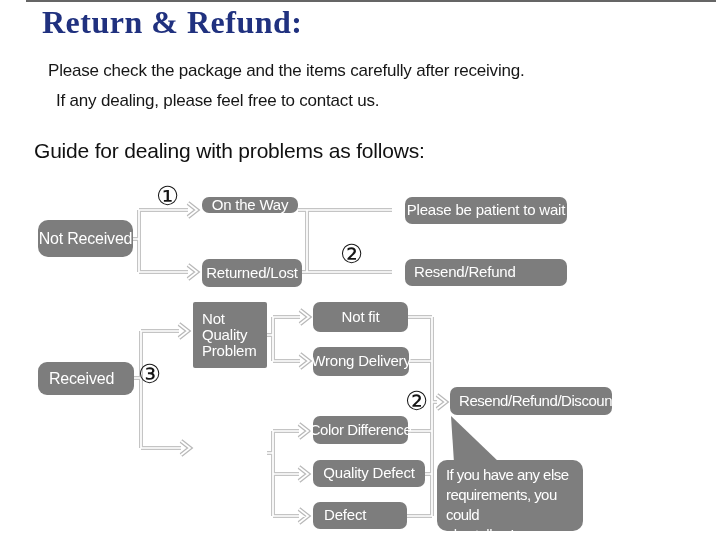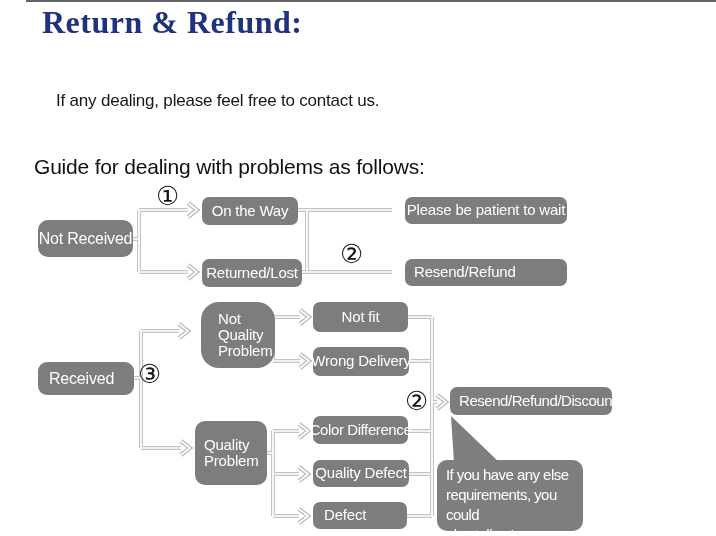--- a/index.html
+++ b/index.html
@@ -8,42 +8,42 @@
     font-family:"Liberation Sans","DejaVu Sans",sans-serif;
   }
   .topline{position:absolute;left:26px;top:0;width:690px;height:2px;background:#4a4a4a;opacity:.85;}
   .title{
     position:absolute;left:42px;top:4px;
     font-family:"Liberation Serif","DejaVu Serif",serif;
     font-weight:bold;font-size:32px;letter-spacing:.5px;color:#20317f;
   }
   .intro1{position:absolute;left:48px;top:61px;font-size:17px;color:#161616;letter-spacing:-.2px;}
   .intro2{position:absolute;left:56px;top:91px;font-size:17px;color:#161616;letter-spacing:-.2px;}
-  .guide{position:absolute;left:34px;top:139px;font-size:21px;color:#111;letter-spacing:-.2px;margin-top:16px;}
+  .guide{position:absolute;left:34px;top:139px;font-size:21px;color:#111;letter-spacing:-.2px;}
   svg.connectors{position:absolute;left:0;top:0;}
   .node{
     position:absolute;display:flex;align-items:center;justify-content:center;
     background:#7d7d7d;color:#fff;font-size:15px;letter-spacing:-.2px;
     border-radius:7px;box-sizing:border-box;text-align:center;line-height:1.08;
     white-space:nowrap;
   }
   .node.wrap{white-space:normal;text-align:left;justify-content:flex-start;}
   .node.leftal{justify-content:flex-start;text-align:center;}
   #n-not-received{left:38px;top:220px;width:95px;height:37px;border-radius:10px;font-size:16px;}
-  #n-on-the-way{left:202px;top:197px;width:96px;height:28px;}
+  #n-on-the-way{left:202px;top:197px;width:96px;height:16px;}
   #n-returned-lost{left:202px;top:259px;width:100px;height:28px;}
   #n-please-wait{left:405px;top:197px;width:162px;height:27px;}
   #n-resend-refund{left:405px;top:259px;width:162px;height:27px;padding-left:9px;}
   #n-received{left:38px;top:362px;width:96px;height:33px;padding-left:11px;font-size:16px;border-radius:9px;}
-  #n-nqp{left:201px;top:302px;width:74px;height:66px;padding-left:17px;border-radius:18px;}
+  #n-nqp{left:193px;top:302px;width:74px;height:66px;padding-left:9px;border-radius:2px;}
   #n-not-fit{left:313px;top:302px;width:95px;height:30px;}
   #n-wrong-delivery{left:313px;top:347px;width:96px;height:29px;}
   #n-qp{left:195px;top:421px;width:72px;height:64px;padding-left:9px;border-radius:10px;}
   #n-color-diff{left:313px;top:416px;width:95px;height:28px;letter-spacing:-.4px;}
-  #n-quality-defect{left:313px;top:460px;width:96px;height:27px;}
+  #n-quality-defect{left:313px;top:460px;width:112px;height:27px;}
   #n-damage{left:313px;top:502px;width:94px;height:27px;padding-left:11px;}
   #n-rrd{left:450px;top:387px;width:162px;height:28px;padding-left:9px;letter-spacing:-.45px;}
   .marker{
     position:absolute;font-family:"DejaVu Sans",sans-serif;font-size:26px;color:#141414;line-height:1;
   }
   #m-1{left:156px;top:183px;}
   #m-2top{left:340px;top:241px;}
   #m-3{left:138px;top:361px;}
   #m-2bot{left:405px;top:388px;}
   .bubble{
@@ -54,20 +54,21 @@
   }
 </style>
 </head>
 <body>
 
 <div id="page">
 
   <div class="topline"></div>
 
   <div class="title">Return &amp; Refund:</div>
+  <div class="intro1">Please check the package and the items carefully after receiving.</div>
   <div class="intro2">If any dealing, please feel free to contact us.</div>
   <div class="guide">Guide for dealing with problems as follows:</div>
 
   <svg class="connectors" width="716" height="536" viewBox="0 0 716 536">
 
     <g fill="none" stroke-linejoin="miter" stroke-linecap="butt">
       <path stroke="#c4c4c4" stroke-width="4" d="M133 239 H139 M139 210 V272 M139 210 H188 M139 272 H188 M298 210 H392 M302 272 H392 M307 210 V272 M134 378 H141 M141 331 V448 M141 331 H179 M141 448 H181 M267 335 H273 M273 317 V361 M273 317 H300 M273 361 H300 M267 453 H273 M273 431 V516 M273 431 H299 M273 474 H299 M273 516 H299 M408 317 H432 M408 361 H432 M408 431 H432 M408 474 H432 M407 516 H432 M432 317 V516 M432 402 H437"></path>
       <path stroke="#ffffff" stroke-width="1.7" d="M133 239 H139 M139 210 V272 M139 210 H188 M139 272 H188 M298 210 H392 M302 272 H392 M307 210 V272 M134 378 H141 M141 331 V448 M141 331 H179 M141 448 H181 M267 335 H273 M273 317 V361 M273 317 H300 M273 361 H300 M267 453 H273 M273 431 V516 M273 431 H299 M273 474 H299 M273 516 H299 M408 317 H432 M408 361 H432 M408 431 H432 M408 474 H432 M407 516 H432 M432 317 V516 M432 402 H437"></path>
       <path stroke="#b9b9b9" stroke-width="4.2" d="M188 203 L197 210 L188 217 M188 265 L197 272 L188 279 M179 324 L188 331 L179 338 M181 441 L190 448 L181 455 M300 310 L309 317 L300 324 M300 354 L309 361 L300 368 M299 424 L308 431 L299 438 M299 467 L308 474 L299 481 M299 509 L308 516 L299 523 M437 395 L446 402 L437 409"></path>
       <path stroke="#ffffff" stroke-width="1.7" d="M188 203 L197 210 L188 217 M188 265 L197 272 L188 279 M179 324 L188 331 L179 338 M181 441 L190 448 L181 455 M300 310 L309 317 L300 324 M300 354 L309 361 L300 368 M299 424 L308 431 L299 438 M299 467 L308 474 L299 481 M299 509 L308 516 L299 523 M437 395 L446 402 L437 409"></path>
@@ -82,21 +83,20 @@
 
   <div class="node" id="n-not-received">Not Received</div>
   <div class="node" id="n-on-the-way">On the Way</div>
   <div class="node" id="n-returned-lost">Returned/Lost</div>
   <div class="node" id="n-please-wait">Please be patient to wait</div>
   <div class="node leftal" id="n-resend-refund">Resend/Refund</div>
   <div class="node leftal" id="n-received">Received</div>
   <div class="node wrap" id="n-nqp">Not Quality Problem</div>
   <div class="node" id="n-not-fit">Not fit</div>
   <div class="node" id="n-wrong-delivery">Wrong Delivery</div>
-  <div class="node wrap" id="n-qp">Quality Problem</div>
   <div class="node" id="n-color-diff">Color Difference</div>
   <div class="node" id="n-quality-defect">Quality Defect</div>
   <div class="node leftal" id="n-damage">Defect</div>
   <div class="node leftal" id="n-rrd">Resend/Refund/Discount</div>
 
   <div class="bubble">If you have any else
 requirements, you could
 also tell us!</div>
 
 </div>

